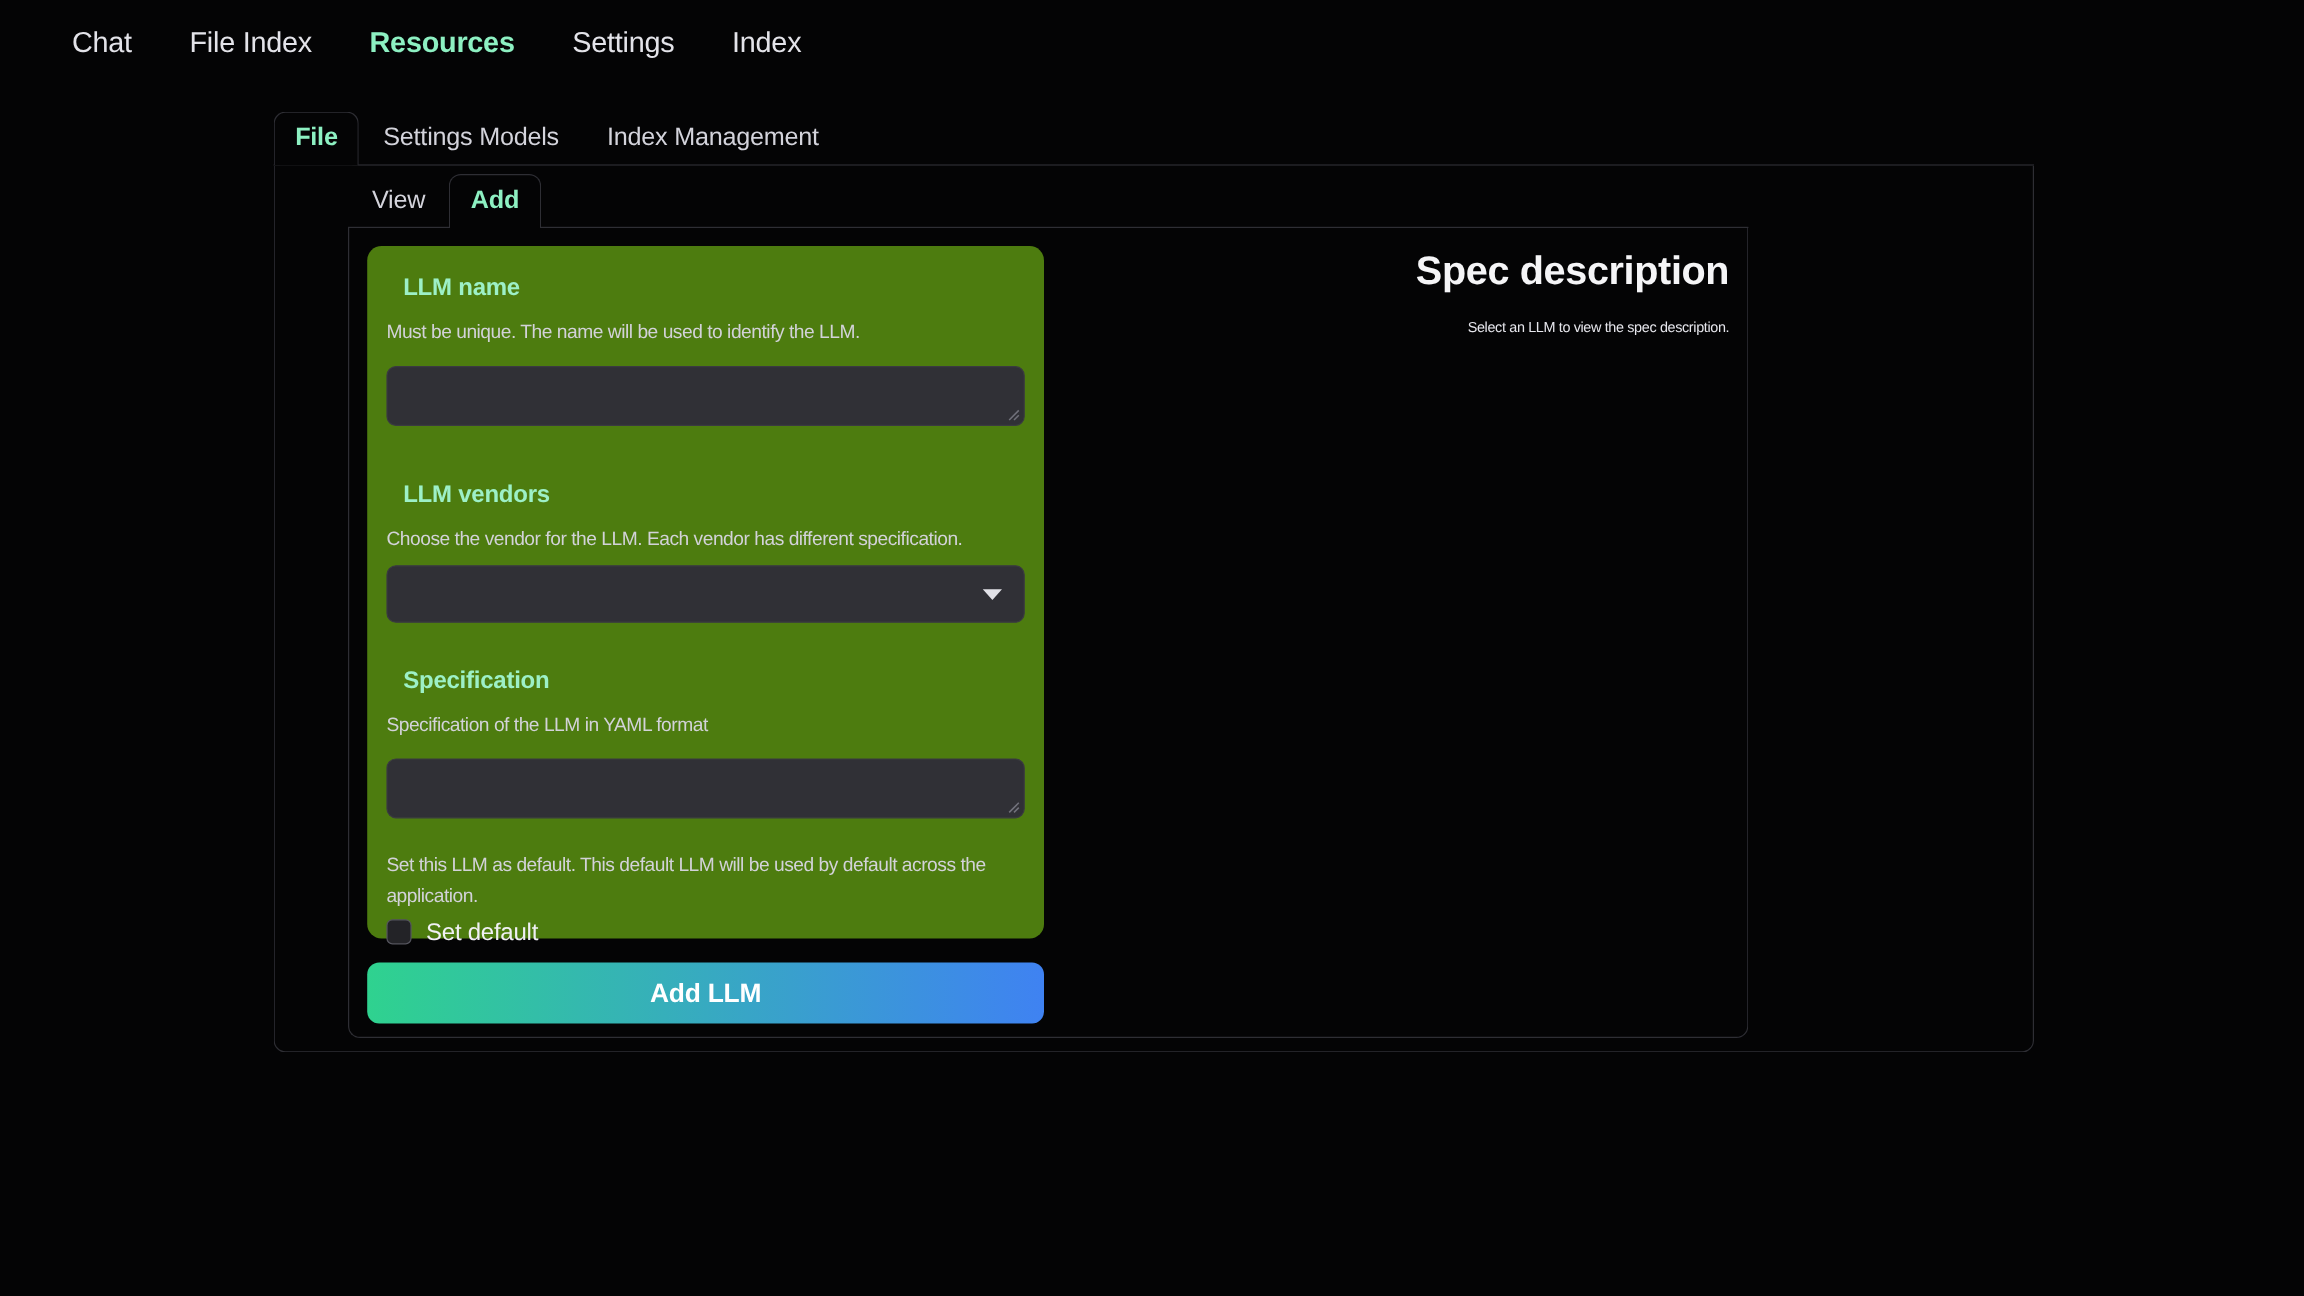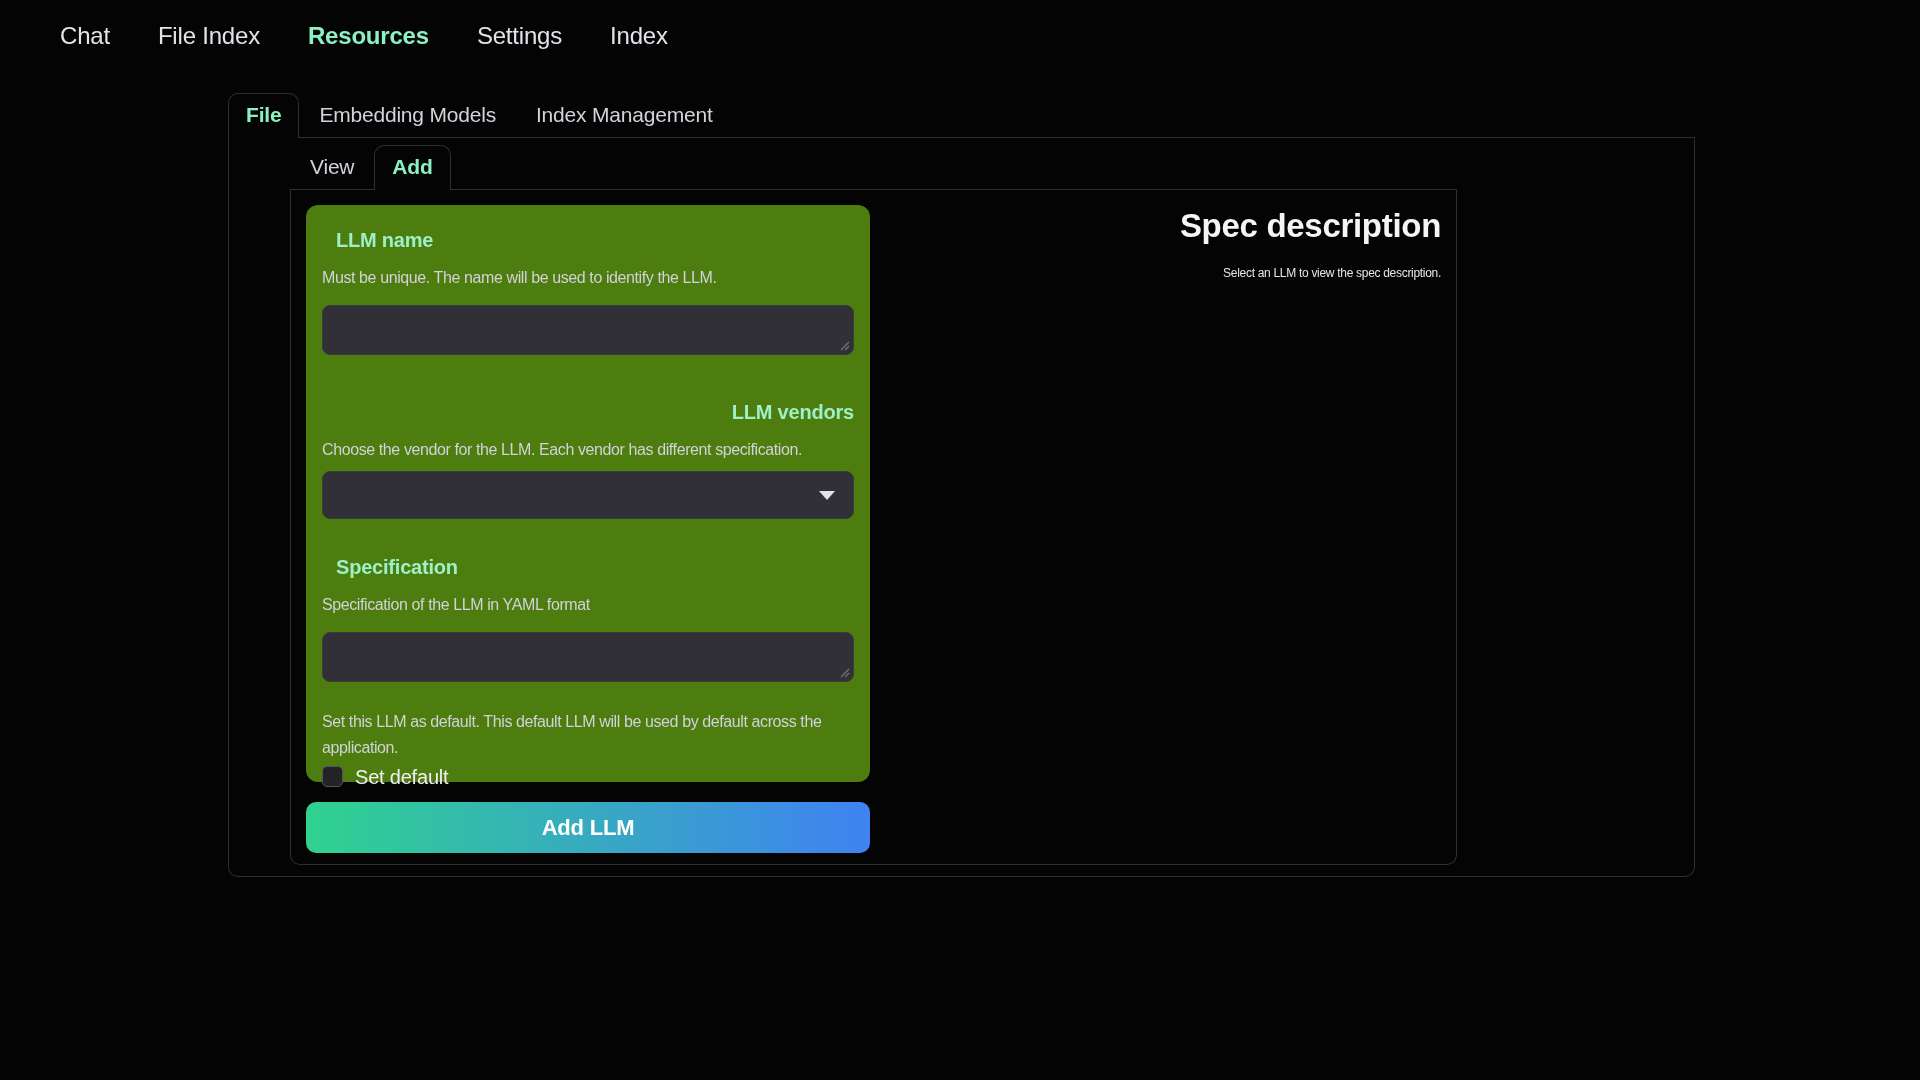--- a/index.html
+++ b/index.html
@@ -41,21 +41,21 @@
                   color:#e8e8ee; font-family:"Liberation Sans",sans-serif; font-size:16px;
                   padding:8px 10px; outline:none; width:100%; height:100%; }
   .grip { position:absolute; right:3px; bottom:3px; }
 
   .dropdown { margin-top:8px; height:48px; background:#303036; border:1px solid #3a3a41;
               border-radius:8px; position:relative; cursor:pointer; }
   .dd-arrow { position:absolute; right:18px; top:50%; margin-top:-4px; width:0; height:0;
               border-left:8px solid transparent; border-right:8px solid transparent;
               border-top:9px solid #e2e2e8; }
 
-  .label-vendors { margin-top:46px;text-align:right; }
+  .label-vendors { margin-top:46px; }
   .label-spec    { margin-top:37px; }
   .desc-default  { margin-top:27px; width:524px; }
 
   .check-row { display:flex; align-items:flex-start; margin-top:5px; gap:12px; }
   .checkbox { appearance:none; -webkit-appearance:none; width:21px; height:21px;
               background:#232327; border:1.5px solid #55555e; border-radius:5px; cursor:pointer; }
   .check-label { color:#f0f0f4; font-size:20px; letter-spacing:-0.2px; cursor:pointer; }
 
   .add-btn { margin-top:20px; width:100%; height:51px; border:none; border-radius:10px;
              background:linear-gradient(90deg, var(--grad-start,#2fd28f), var(--grad-end,#3f82f2));
@@ -74,21 +74,21 @@
   <span class="nav-item">Chat</span>
   <span class="nav-item">File Index</span>
   <span class="nav-item active">Resources</span>
   <span class="nav-item">Settings</span>
   <span class="nav-item">Index</span>
 </div>
 
 <div class="tabgroup-outer">
   <div class="tabnav">
     <div class="tabbtn selected">File</div>
-    <div class="tabbtn">Embedding Models</div>
+    <div class="tabbtn">Settings Models</div>
     <div class="tabbtn">Index Management</div>
   </div>
 
   <div class="tabcontent-outer">
 
     <div class="tabgroup-inner">
       <div class="tabnav">
         <div class="tabbtn">View</div>
         <div class="tabbtn selected">Add</div>
       </div>

